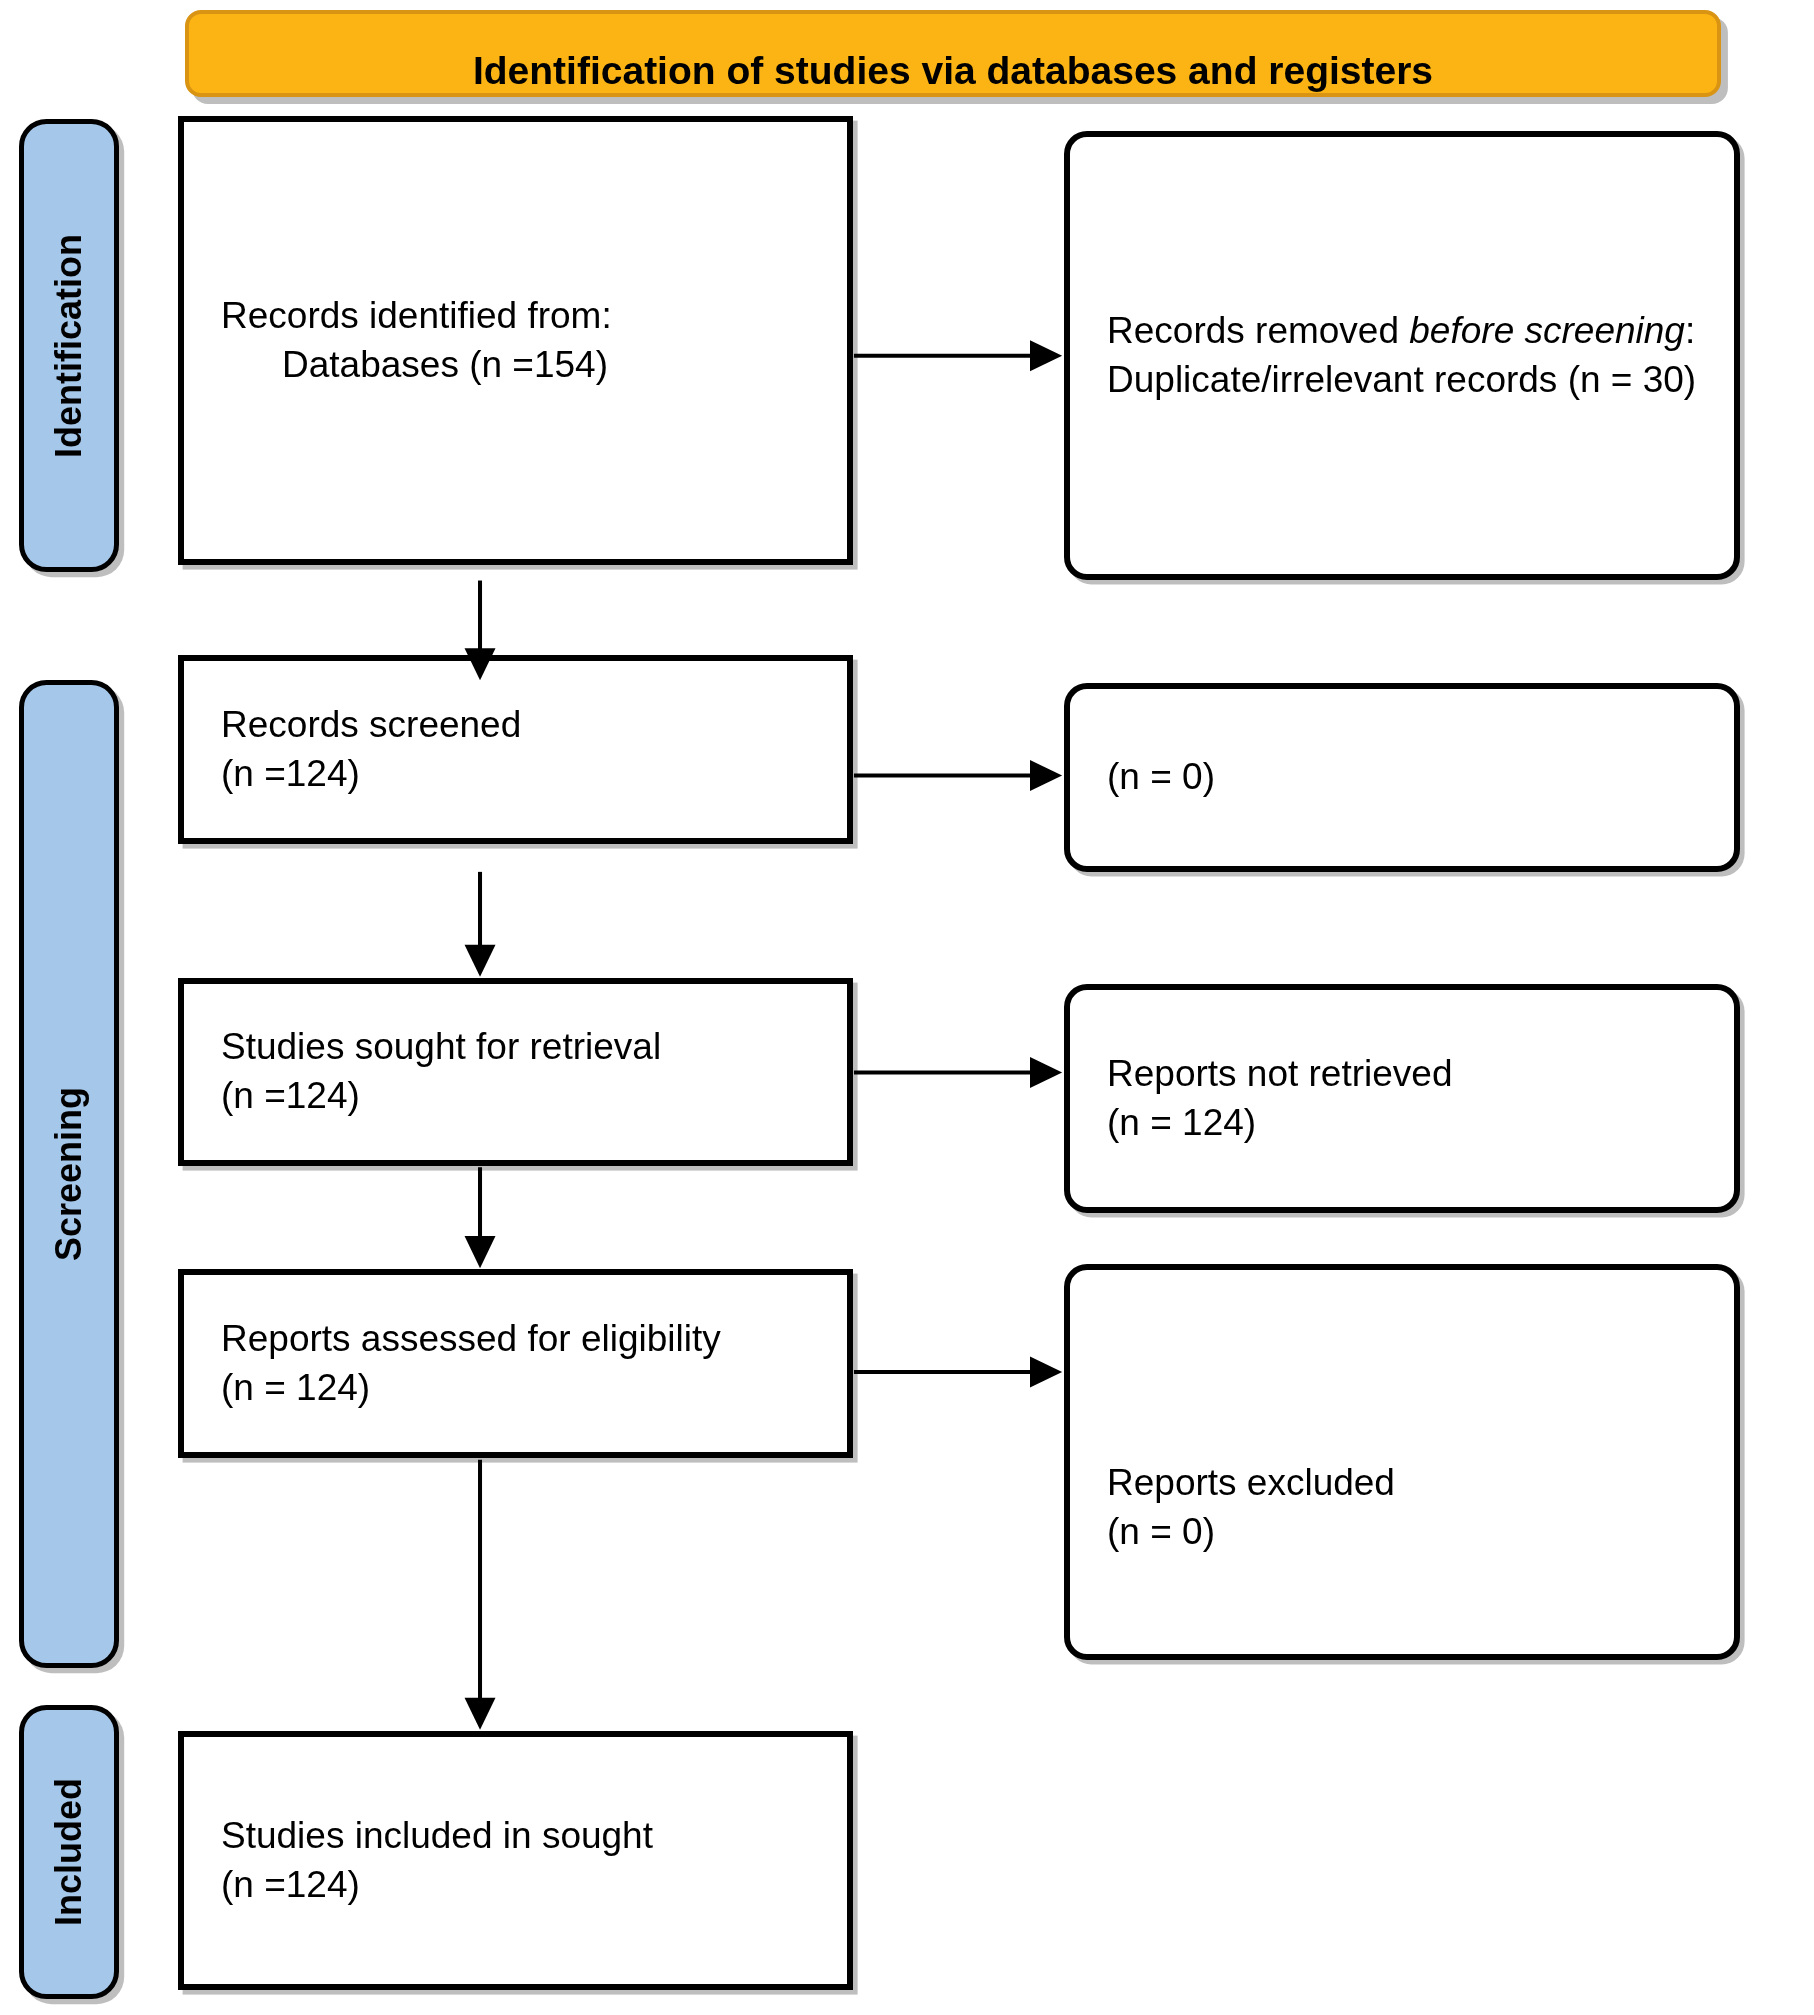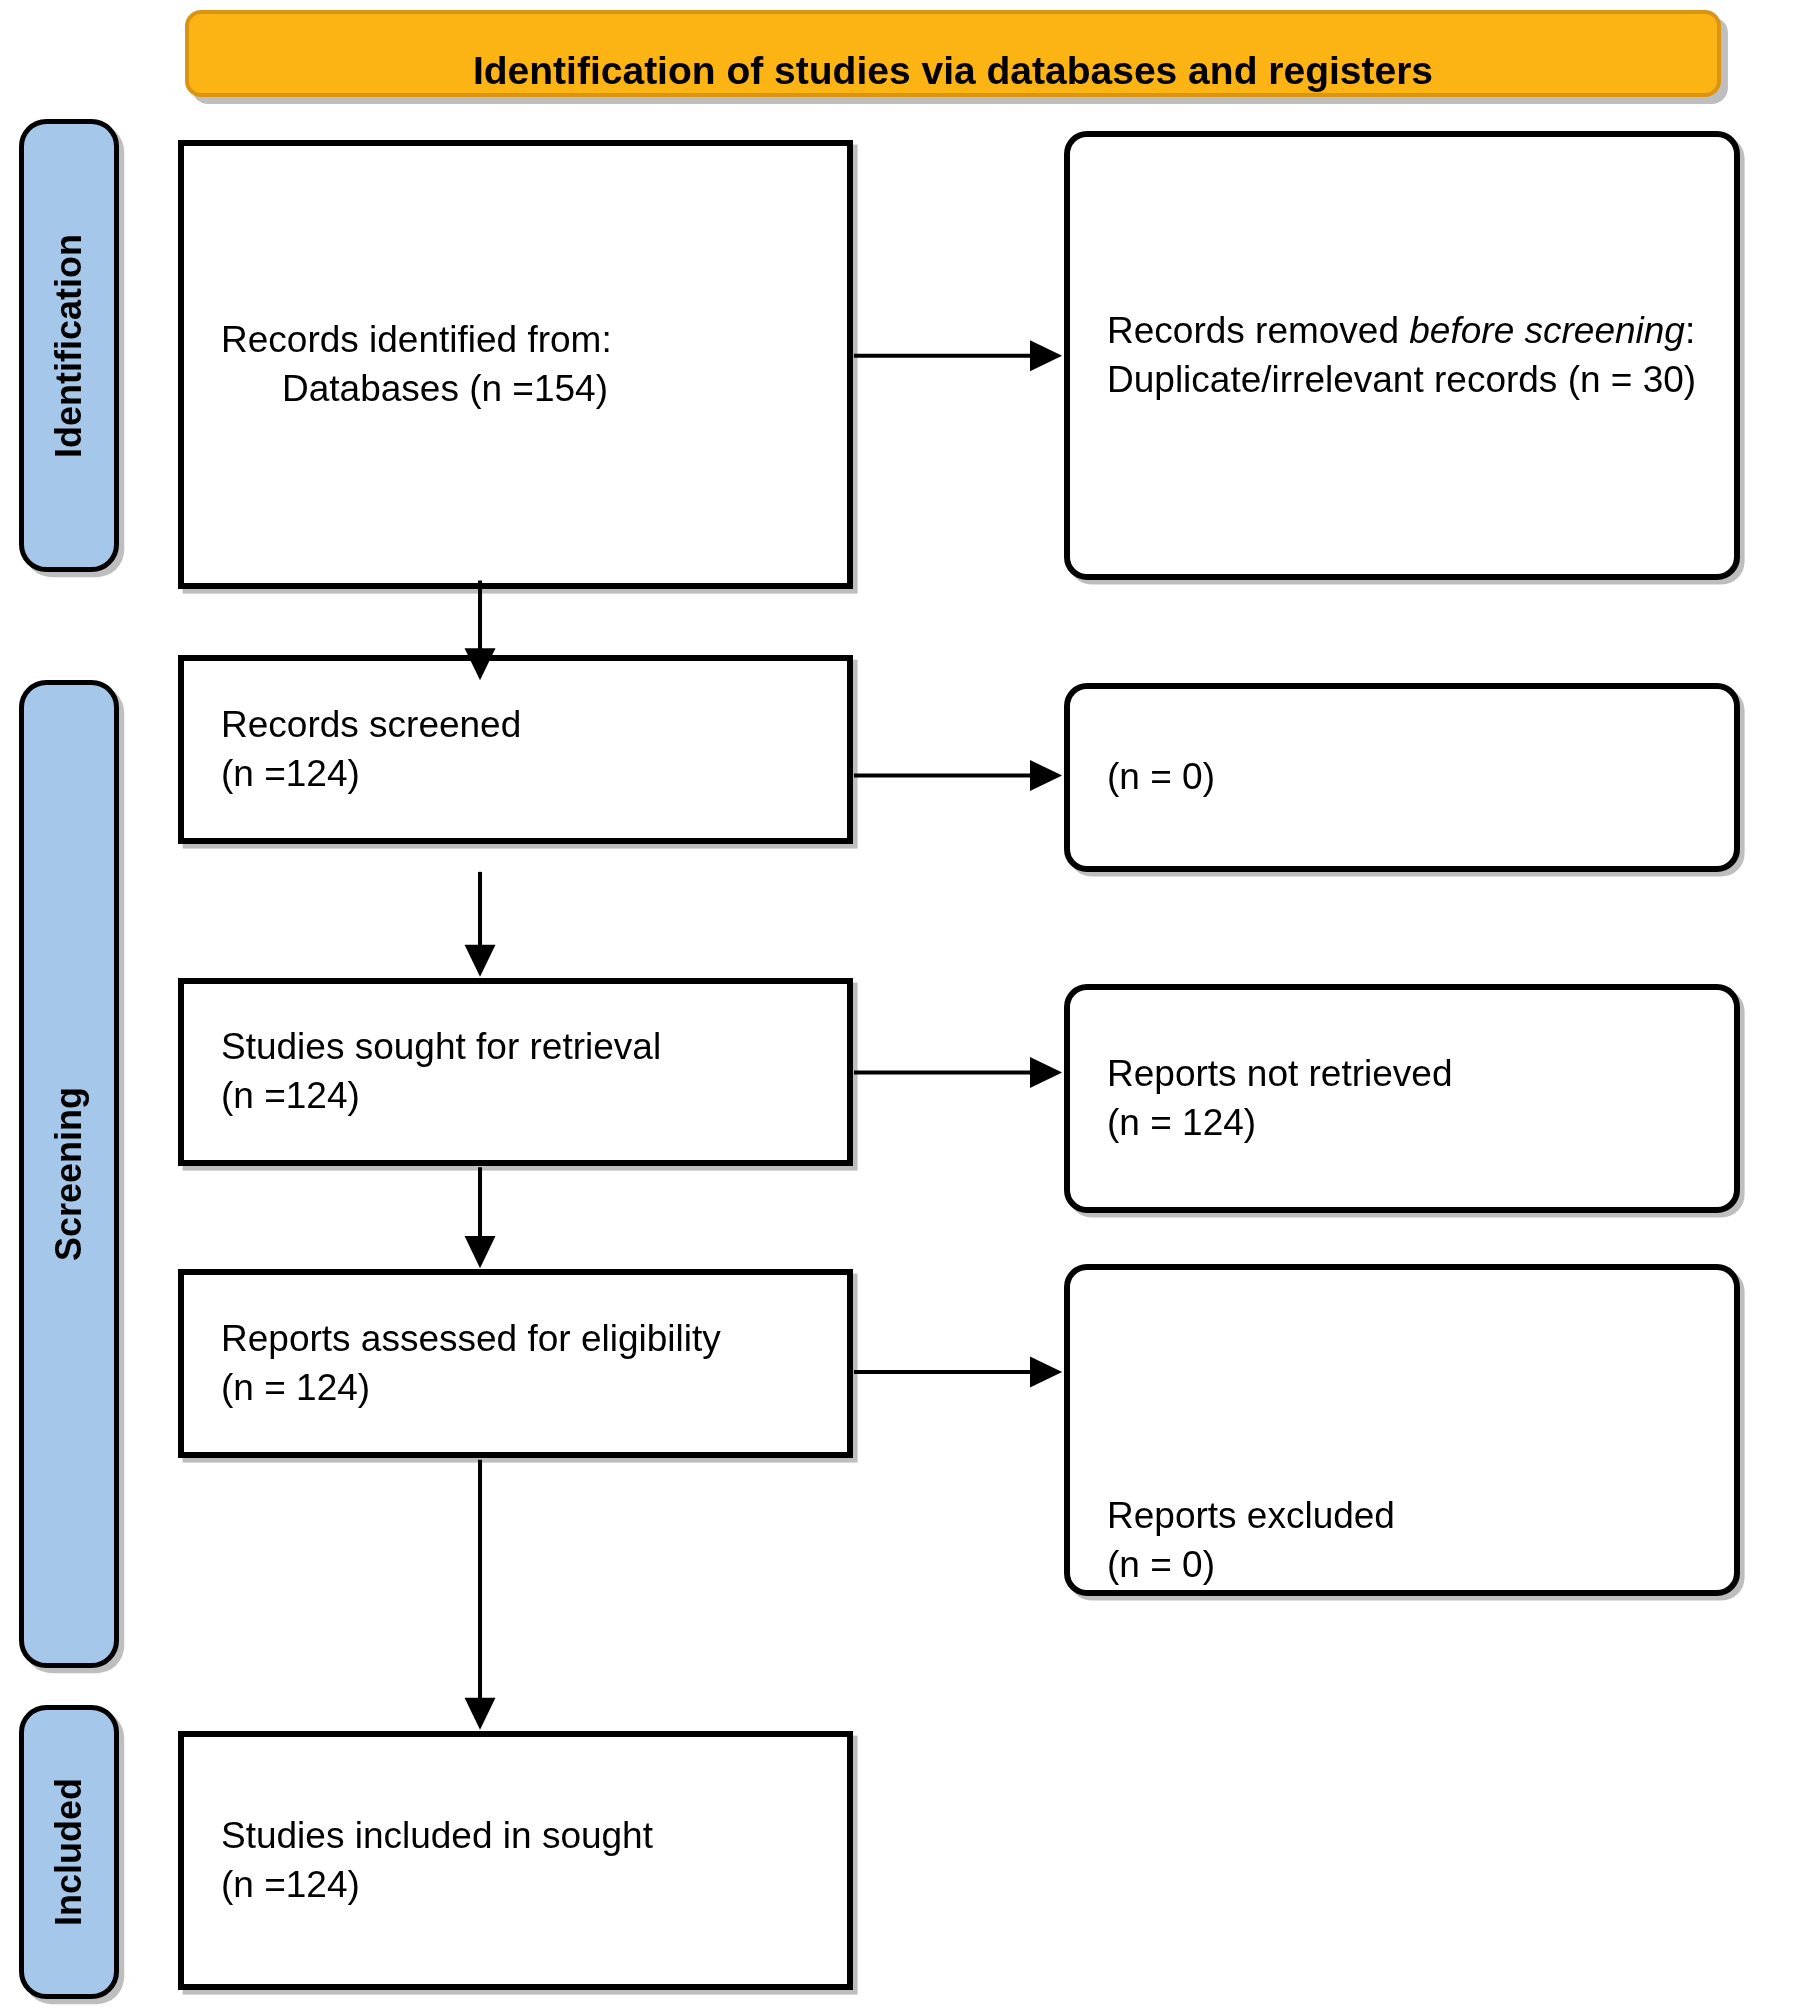--- a/index.html
+++ b/index.html
@@ -73,28 +73,28 @@
     flex-direction: column;
     justify-content: center;
     padding-left: 37px;
     padding-right: 16px;
     font-size: 37px;
     line-height: 1.32;
   }
   .col-left  { left: 178px;  width: 675px; }
   .col-right { left: 1064px; width: 676px; border-radius: 23px; }
 
-  .box-records-identified    { top: 140px;  height: 449px; }
+  .box-records-identified    { top: 116px;  height: 449px; }
   .box-records-removed       { top: 131px;  height: 449px; }
   .box-records-screened      { top: 655px; height: 189px; }
   .box-records-excluded      { top: 683px; height: 189px; }
   .box-reports-sought        { top: 978px; height: 188px; }
   .box-reports-not-retrieved { top: 984px; height: 229px; }
   .box-reports-assessed      { top: 1269px; height: 189px; }
-  .box-reports-excluded      { top: 1264px; height: 332px; justify-content: flex-end; padding-top: 92px; }
+  .box-reports-excluded      { top: 1264px; height: 396px; justify-content: center; padding-top: 92px; }
   .box-studies-included      { top: 1731px; height: 259px; }
 
   .box-line { white-space: nowrap; }
   .indent { padding-left: 61px; }
   .italic { font-style: italic; }
 
   
   .arrow-layer {
     position: absolute;
     left: 0; top: 0;

